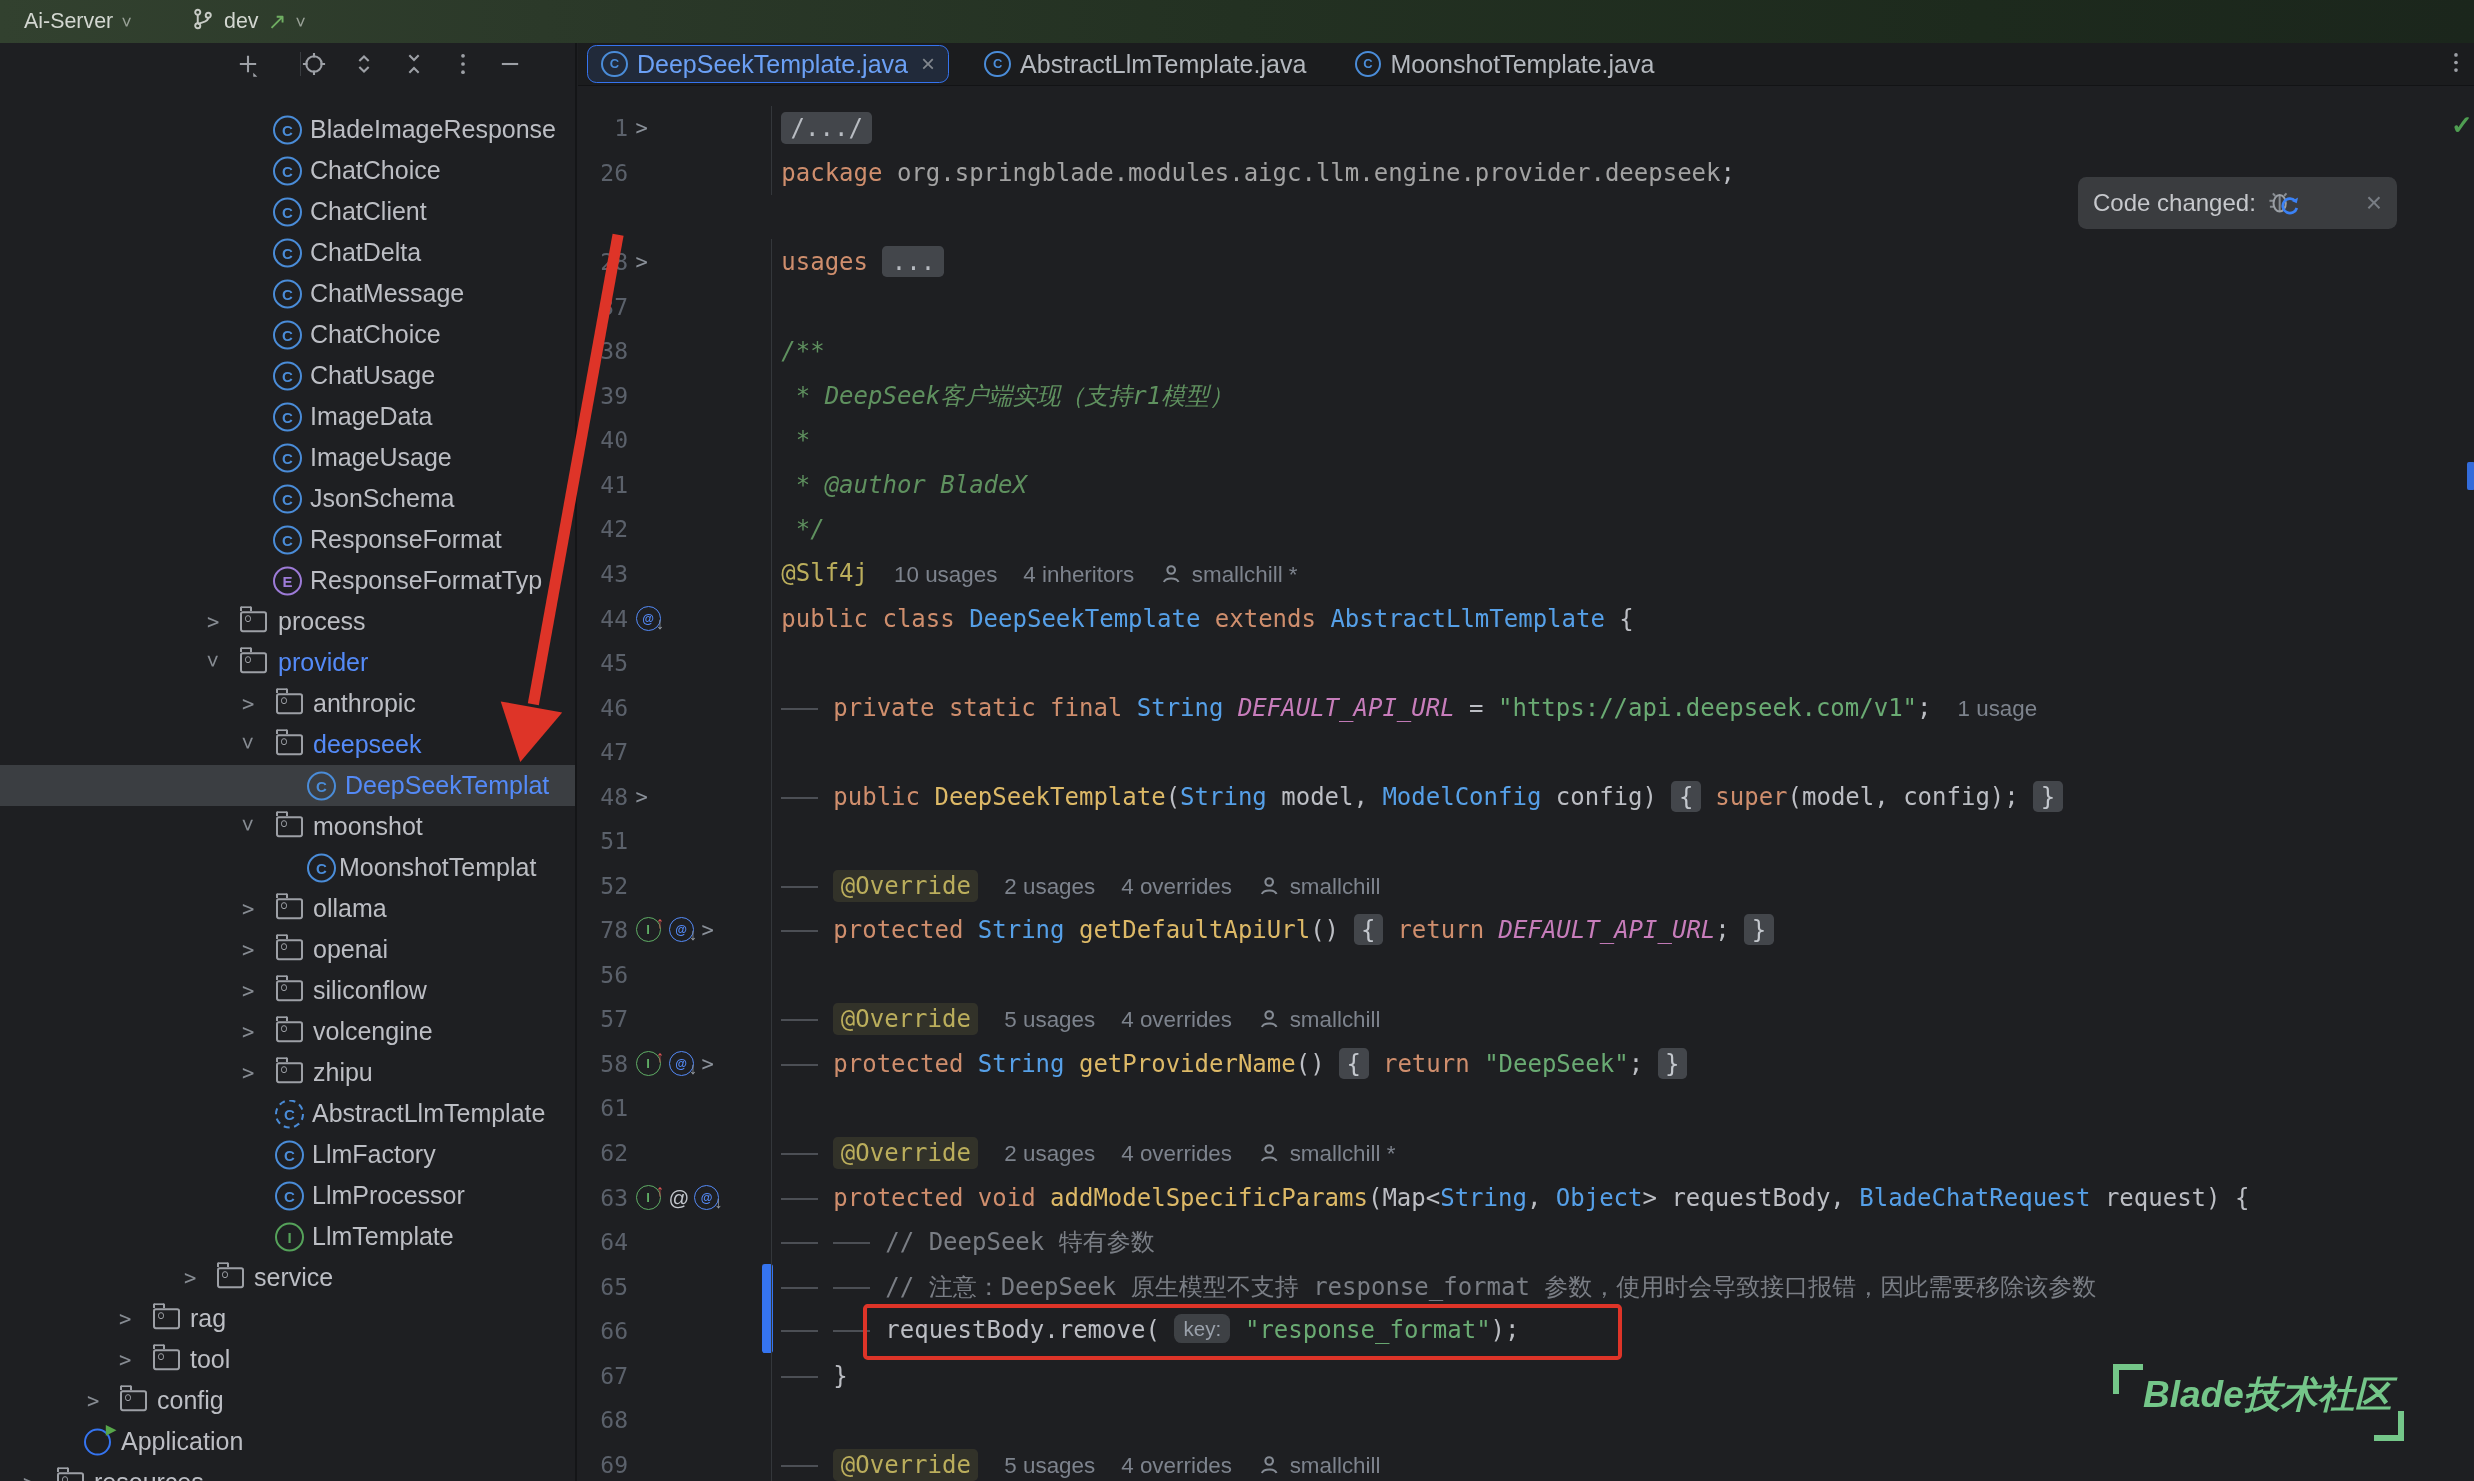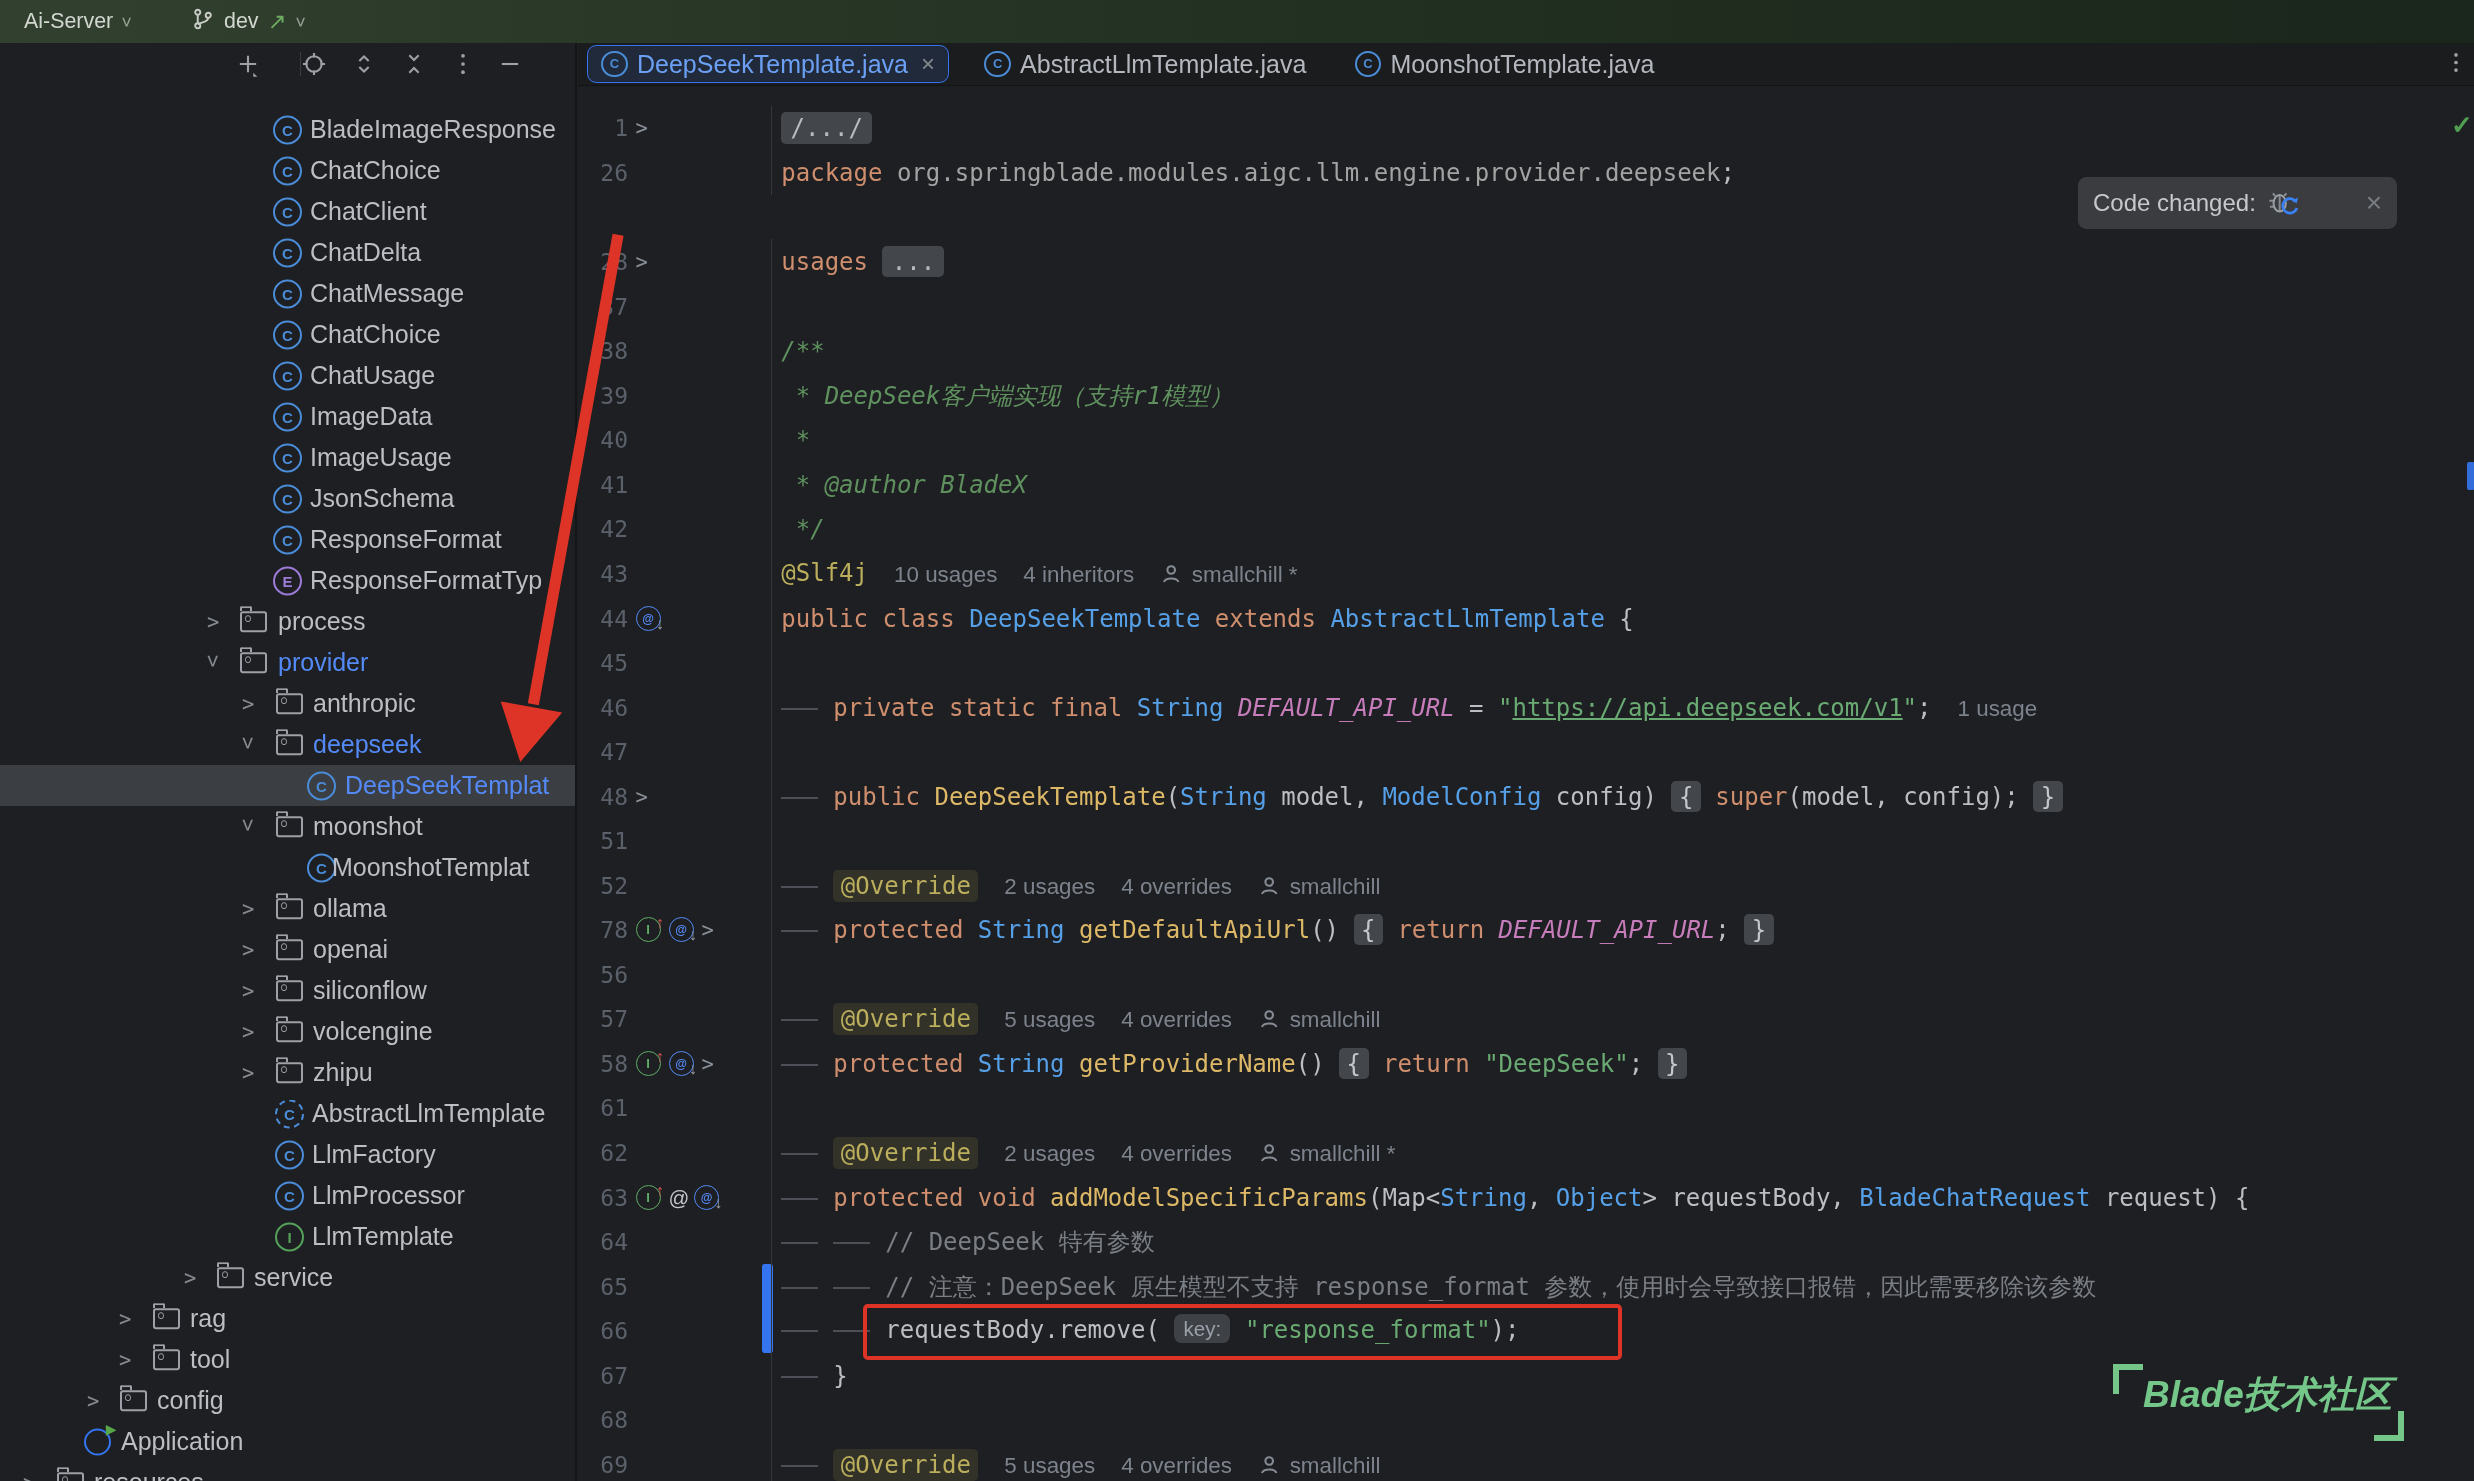--- a/index.html
+++ b/index.html
@@ -65,21 +65,21 @@
   .cir.gI{width:23px;height:23px;border:1.9px solid #5fad65;color:#5fad65;font-size:13px;}
   .cir.gA{width:23px;height:23px;border:1.9px solid #548af7;color:#548af7;font-size:12px;}
   .uarr{color:#e05555;font-size:16px;margin-left:-4.7px;margin-top:-13px;}
   .darr{color:#9aa0a8;font-size:16px;margin-left:-4.7px;margin-top:11.2px;}
   .atg{color:#c3c7cd;font-size:20.5px;}
   .fold{color:#8a9099;font-family:"DejaVu Sans Mono",monospace;font-size:20.5px;}
   .code{white-space:pre;font-family:"DejaVu Sans Mono",monospace;font-size:24px;padding-left:9.3px;color:#bcbec4;}
 
   .kw{color:#cf8e6d;} .pkg{color:#a3a3a3;} .typ{color:#56a0e8;} .meth{color:#ddb967;}
   .ann{color:#bbae5c;} .cmt{color:#7a7e85;} .doc{color:#5f915f;font-style:italic;}
-  .str{color:#6aab73;} .url{color:#6aab73;text-decoration:underline;}
+  .str{color:#6aab73;} .url{color:#6aab73;}
   .const{color:#c77dbb;font-style:italic;margin-top:12px;} .pl{color:#bcbec4;}
   .annbox{color:#bbae5c;background:rgba(187,174,92,.13);border-radius:4.7px;padding:1.9px 7.5px;}
   .foldbox{background:#43464b;color:#b8bcc2;border-radius:4.7px;padding:1.9px 9.3px;}
   .bracebox{background:#43464b;color:#c4c8ce;border-radius:4.7px;padding:1.9px 7.5px;}
   .hint,.hintp{color:#7d838d;font-family:"Liberation Sans",sans-serif;font-size:22.4px;}
   .hint{margin-left:26px;} .hintp{margin-left:9.3px;}
   .hintper{margin-left:26px;display:inline-block;transform:translateY(3.7px);}
   .phint{background:#3e4145;color:#9aa1ab;border-radius:7.5px;padding:2.8px 9.3px;
          font-family:"Liberation Sans",sans-serif;font-size:20.5px;display:inline-block;transform:translateY(-1.9px);}
   .dash{display:inline-block;width:37px;border-top:2.8px solid #4c4f55;margin-right:15px;vertical-align:middle;}
@@ -297,21 +297,21 @@
       <span class="chev open" style="left:242px">&gt;</span>
       <span class="ticon" style="left:276px">
         <span class="folder"></span>
       </span>
       <span class="tlabel" style="left:313px">moonshot</span>
     </div>
     <div class="trow" style="top: 760px;">
       <span class="ticon" style="left:307px">
         <span class="cir c">C</span>
       </span>
-      <span class="tlabel" style="left:332px">MoonshotTemplat</span>
+      <span class="tlabel" style="left:339px">MoonshotTemplat</span>
     </div>
     <div class="trow" style="top: 801px;">
       <span class="chev" style="left:242px">&gt;</span>
       <span class="ticon" style="left:276px">
         <span class="folder"></span>
       </span>
       <span class="tlabel" style="left:313px">ollama</span>
     </div>
     <div class="trow" style="top: 842px;">
       <span class="chev" style="left:242px">&gt;</span>

